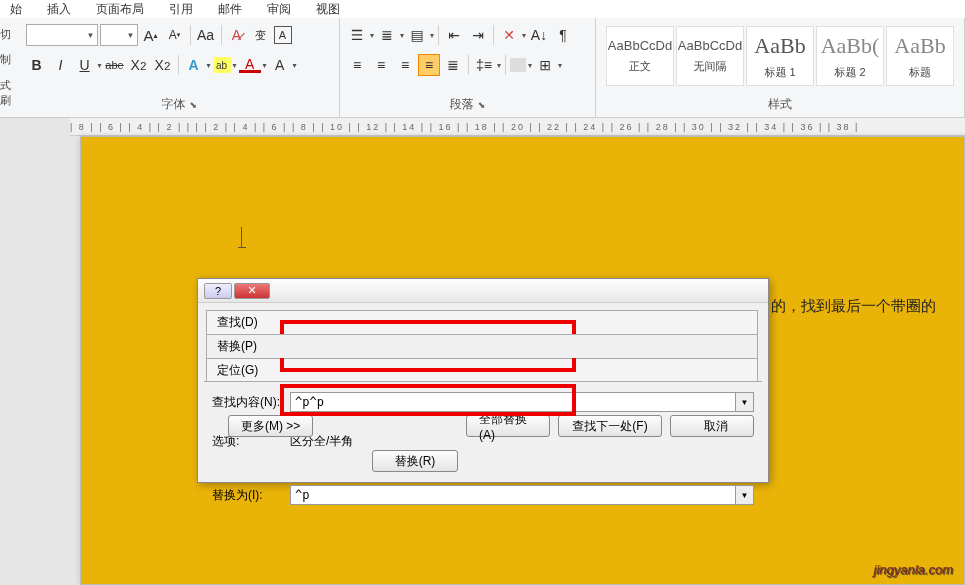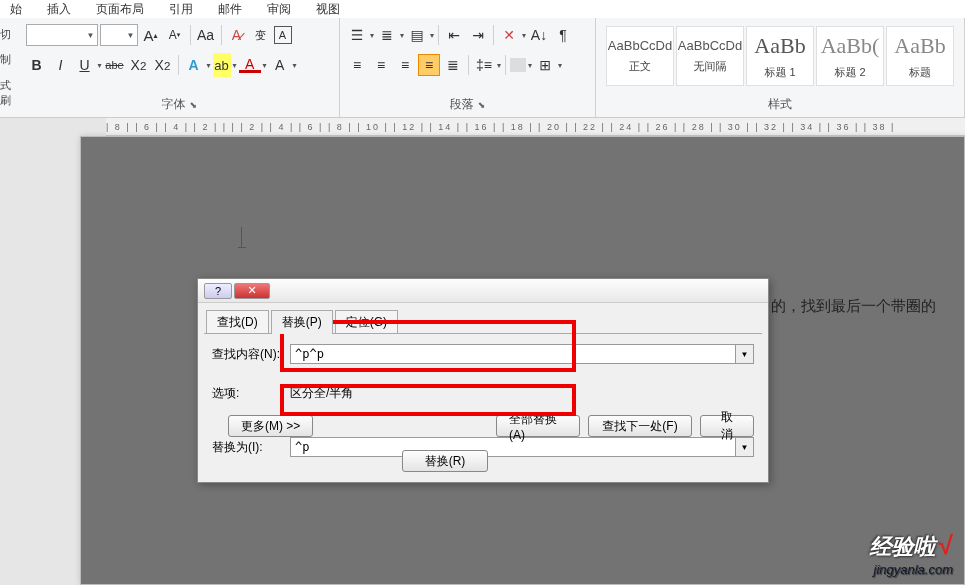--- a/index.html
+++ b/index.html
@@ -27,37 +27,37 @@
     .tbtn { width: 22px; height: 22px; display: flex; align-items: center; justify-content: center; font-size: 14px; color: #333; }
     .sep { width: 1px; height: 20px; background: #d0d0d0; margin: 0 2px; }
     
     .style-gallery { display: flex; gap: 2px; padding: 4px; }
     .style-item { width: 68px; height: 60px; border: 1px solid #e0e0e0; background: #fff; display: flex; flex-direction: column; align-items: center; justify-content: center; font-size: 10px; }
     .style-preview { font-size: 13px; color: #555; margin-bottom: 6px; }
     .style-preview.big { font-size: 22px; font-family: "Times New Roman", serif; }
     .style-name { font-size: 11px; color: #444; }
     
     
-    .ruler { background: #f0f0f0; height: 18px; border-bottom: 1px solid #ccc; margin-left: 106px; font-size: 9px; color: #666; display: flex; align-items: center; white-space: nowrap; overflow: hidden; letter-spacing: 2px; }
-    
-    
-    .doc-area { position: absolute; top: 136px; left: 80px; right: 0; bottom: 0; background: #737373; border: 1px solid #bbb; box-shadow: 0 0 6px rgba(0,0,0,0.15); }
+    .ruler { background: #f0f0f0; height: 18px; border-bottom: 1px solid #ccc; margin-left: 70px; font-size: 9px; color: #666; display: flex; align-items: center; white-space: nowrap; overflow: hidden; letter-spacing: 2px; }
+    
+    
+    .doc-area { position: absolute; top: 136px; left: 80px; right: 0; bottom: 0; background: #eab308; border: 1px solid #bbb; box-shadow: 0 0 6px rgba(0,0,0,0.15); }
     .doc-text { position: absolute; top: 160px; left: 690px; font-size: 15px; color: #222; font-family: SimSun, serif; }
     .cursor-mark { position: absolute; top: 90px; left: 160px; width: 1px; height: 20px; border-left: 1px solid #555; }
     .cursor-mark::after { content: ''; position: absolute; top: 20px; left: -4px; width: 8px; height: 1px; background: #555; }
     
     
     .dialog { position: absolute; top: 278px; left: 197px; width: 572px; height: 205px; background: #f0f0f0; border: 1px solid #888; box-shadow: 2px 2px 8px rgba(0,0,0,0.3); font-size: 12px; }
     .dialog-titlebar { height: 24px; background: linear-gradient(#fdfdfd, #e8e8e8); border-bottom: 1px solid #ccc; display: flex; align-items: center; padding: 0 4px; }
     .dialog-title { flex: 1; font-size: 12px; color: #333; padding-left: 4px; }
     .dlg-btn { width: 28px; height: 16px; border: 1px solid #999; margin-left: 2px; display: flex; align-items: center; justify-content: center; font-size: 11px; background: #eee; border-radius: 2px; }
     .dlg-btn.close { background: linear-gradient(#e77, #c33); color: #fff; width: 36px; }
     .dlg-btn.help { background: linear-gradient(#eef, #cce); }
     
-    .dialog-tabs { display: flex; padding: 6px 8px 0 8px; }
+    .dialog-tabs { display: flex; padding: 6px 8px 0 8px; flex-direction: column; }
     .dialog-tab { padding: 3px 10px; border: 1px solid #aaa; background: #f4f4f4; margin-right: 2px; font-size: 12px; border-bottom: none; position: relative; top: 1px; }
     .dialog-tab.active { background: #f0f0f0; z-index: 2; }
     .dialog-panel { border-top: 1px solid #aaa; margin: 0 6px; padding: 10px 8px; height: 130px; position: relative; }
     
     .form-row { display: flex; align-items: center; margin-bottom: 21px; }
     .form-label { width: 78px; font-size: 12px; }
     .form-input { flex: 1; height: 20px; border: 1px solid #999; background: #fff; padding: 0 4px; font-size: 12px; font-family: Consolas, monospace; }
     .combo-arrow { width: 18px; height: 20px; border: 1px solid #999; border-left: none; background: #eee; display: flex; align-items: center; justify-content: center; font-size: 8px; }
     
     .red-box { position: absolute; border: 4px solid #e00; pointer-events: none; }
@@ -65,21 +65,21 @@
     .red-box.bottom { top: 384px; left: 280px; width: 296px; height: 32px; }
     
     .dialog-buttons { position: absolute; bottom: 10px; left: 16px; right: 0; display: flex; padding: 0 14px; gap: 8px; }
     .btn { height: 22px; padding: 0 12px; border: 1px solid #888; background: linear-gradient(#fdfdfd, #e4e4e4); border-radius: 3px; font-size: 12px; display: flex; align-items: center; justify-content: center; }
     .btn-spacer { flex: 1; }
     
     
     .watermark { position: absolute; bottom: 8px; right: 12px; text-align: right; }
     .watermark .w1 { font-size: 22px; font-weight: bold; font-style: italic; color: #fff; text-shadow: 1px 1px 2px #333, -1px -1px 2px #333; }
     .watermark .check { color: #d22; font-size: 26px; font-weight: bold; }
-    .watermark .w2 { font-size: 13px; font-style: italic; color: #0f172a; text-shadow: 1px 1px 1px #333; }
+    .watermark .w2 { font-size: 13px; font-style: italic; color: #7f1d1d; text-shadow: 1px 1px 1px #333; }
   </style>
 </head>
 <body>
 
 <div class="ribbon-tabs">
   <span>始</span>
   <span>插入</span>
   <span>页面布局</span>
   <span>引用</span>
   <span>邮件</span>
@@ -124,21 +124,21 @@
             <span>X</span>
             <sub>2</sub>
           </div>
         <div class="tbtn">
             <span>X</span>
             <sup>2</sup>
           </div>
         <div class="sep"></div>
         <div class="tbtn" style="color:#39c;font-weight:bold;">A</div>
         <span class="dropdown-arrow">▾</span>
-        <div class="tbtn" style="background:#ff6;width:18px;height:24px;font-size:13px;">ab</div>
+        <div class="tbtn" style="background:#ff6;width:18px;height:16px;font-size:10px;">ab</div>
         <span class="dropdown-arrow">▾</span>
         <div class="tbtn" style="color:#c00;border-bottom:3px solid #c00;height:16px;">A</div>
         <span class="dropdown-arrow">▾</span>
         <div class="tbtn">A</div>
         <span class="dropdown-arrow">▾</span>
       </div>
     </div>
     <div class="ribbon-group-label">
         <span>字体</span>
         <span class="corner-icon">⬊</span>
@@ -249,23 +249,22 @@
       <input class="form-input" value="^p" style="">
       <div class="combo-arrow">▼</div>
     </div>
   </div>
   <div class="dialog-buttons">
     <div class="btn">更多(M) &gt;&gt;</div>
     <div class="btn-spacer"></div>
     <div class="btn" style="width:86px;margin-top:35px;">替换(R)</div>
     <div class="btn" style="width:84px;">全部替换(A)</div>
     <div class="btn" style="width:104px;">查找下一处(F)</div>
-    <div class="btn" style="width:54px;padding-left:20px;">取消</div>
+    <div class="btn" style="width:84px;padding-left:20px;">取消</div>
   </div>
 </div>
 
 <div class="red-box top"></div>
 <div class="red-box bottom"></div>
 
 <div class="watermark">
-  <div><span class="w1">经验啦</span> <span class="check">√</span></div>
   <div class="w2">jingyanla.com</div>
 </div>
 
 </body></html>

